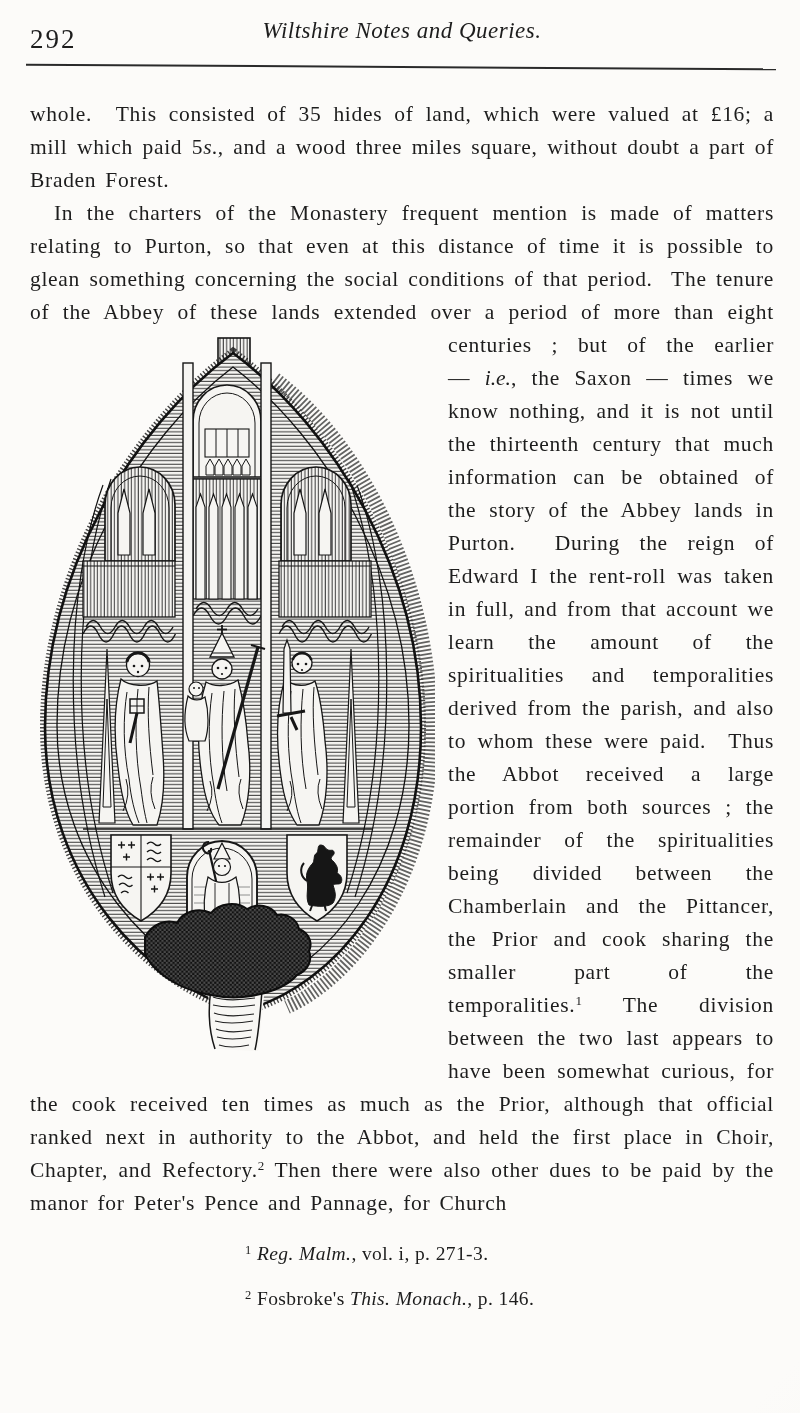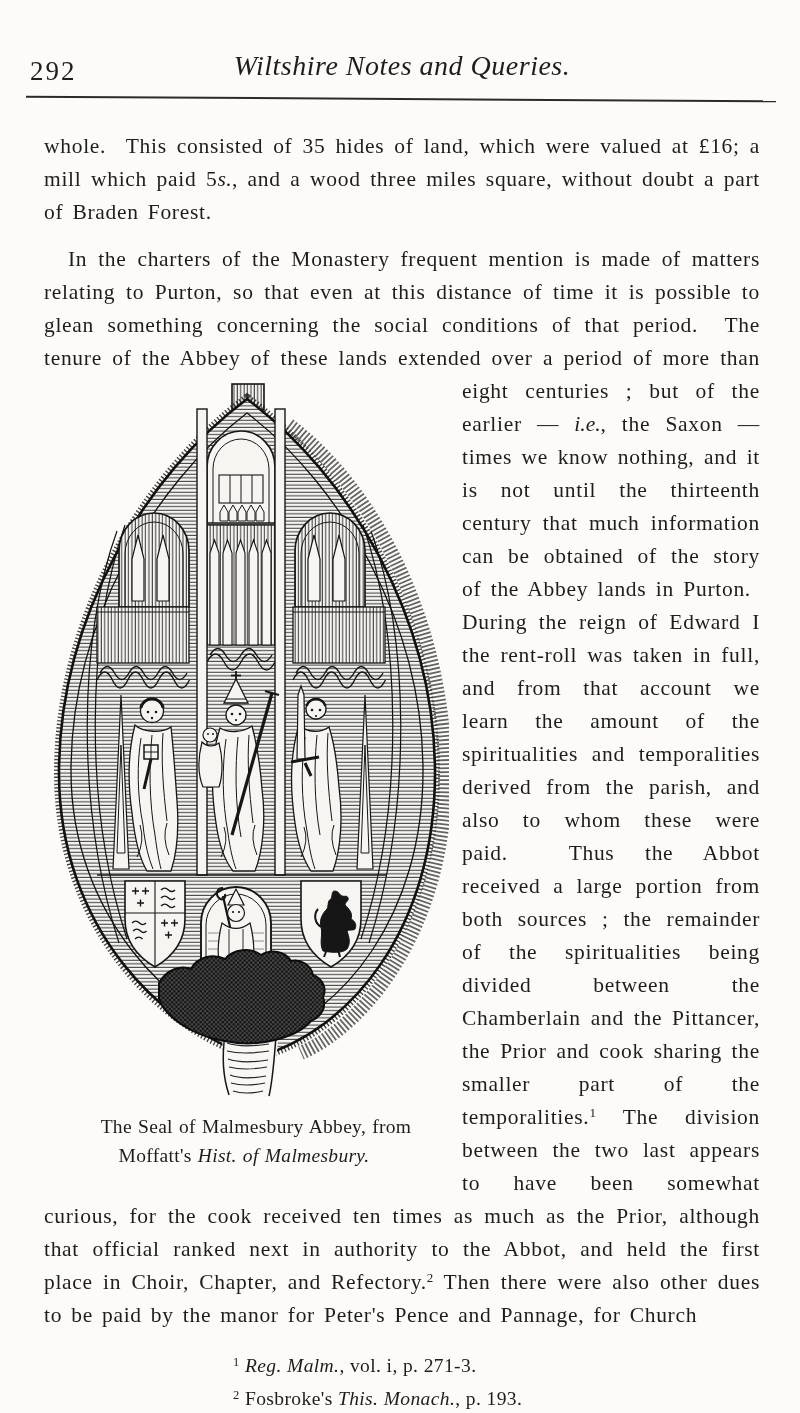--- a/index.html
+++ b/index.html
@@ -4,39 +4,39 @@
 <style>
   html,body{margin:0;padding:0;background:#e8e6e1;}
   .page{
     width:800px;height:1413px;box-sizing:border-box;position:relative;overflow:hidden;
     margin:0 auto;
     padding:16px 26px 0 30px;
     background:radial-gradient(130% 105% at 45% 40%, #fcfbf9 68%, #f5f4ef 100%);
     color:#1d1d1d;
     font-family:"Liberation Serif", serif;
   }
-  .running-head{position:relative;height:46px;margin-top:32px;}
+  .running-head{position:relative;height:46px;}
   .pagenum{position:absolute;left:0;top:8px;font-size:27px;letter-spacing:2px;}
   .title{position:absolute;left:50%;top:2px;transform:translateX(-50%);
-    font-style:italic;font-size:28px;letter-spacing:0.5px;white-space:nowrap;}
+    font-style:italic;font-size:23px;letter-spacing:0.5px;white-space:nowrap;}
   .rule{height:2.2px;background:#2a2a2a;transform:rotate(0.35deg);margin:4px -2px 0 -4px;}
   .body-text{margin-top:30px;}
-  p.para{font-size:21.5px;line-height:33px;text-align:justify;margin:14px;
+  p.para{font-size:21.5px;line-height:33px;text-align:justify;margin:0;
     letter-spacing:0.7px;word-spacing:3px;}
   p.para.indent{text-indent:24px;}
   sup.fnref{font-size:13px;vertical-align:7px;line-height:0;letter-spacing:0;}
   i.shilling{letter-spacing:0;}
   .ie{font-style:italic;font-weight:normal;letter-spacing:0;}
   .figure-float{float:left;width:412px;margin:8px 12px 22px -6px;text-align:center;}
   .figure-float svg{display:block;margin:0 auto;}
   .caption{display:block;font-size:19.5px;line-height:29px;margin-top:14px;
     letter-spacing:0.3px;word-spacing:1px;}
   .footnotes{clear:left;margin:16px 0 0 203px;font-size:19.5px;line-height:29.5px;
     letter-spacing:0.4px;}
-  .footnotes p{margin:0;}
+  .footnotes p{margin:12px;}
   .footnotes sup{font-size:12.5px;vertical-align:6px;}
 </style>
 </head>
 <body>
 
 <div class="page">
 
   <header class="running-head">
     <span class="pagenum">292</span>
     <span class="title">Wiltshire Notes and Queries.</span>
@@ -245,27 +245,23 @@
               <path d="M194,708 q12,4 30,0"></path>
             </g>
             <path d="M186,652 C183,672 184,694 190,712" fill="none" stroke="#161616" stroke-width="1.5"></path>
             <path d="M237,654 C235,676 234,696 230,713" fill="none" stroke="#161616" stroke-width="1.5"></path>
           </g>
 
           <g>
             <path d="M120,600 C128,586 142,582 152,586 C158,574 174,570 186,576 C194,566 212,564 222,572 C232,566 246,568 252,578 C262,576 272,582 274,592 C284,596 288,606 284,614 C288,624 282,634 272,638 C262,650 240,658 218,660 C196,662 168,656 150,646 C136,638 124,628 120,616 Z" fill="url(#check)" stroke="#0d0d0d" stroke-width="2"></path>
           </g>
         </svg>
-        <span class="caption">
-          <span>The Seal of Malmesbury Abbey, from</span><br>
-          <span><span>Moffatt's </span><i>Hist. of Malmesbury.</i></span>
-        </span>
       </span>
       <span>a period of more than eight centuries ; but of the earlier —&nbsp;</span><i class="ie">i.e.</i><span>, the Saxon — times we know nothing, and it is not until the thirteenth century that much information can be obtained of the story of the Abbey lands in Purton.&nbsp; During the reign of Edward I the rent-roll was taken in full, and from that account we learn the amount of the spiritualities and temporalities derived from the parish, and also to whom these were paid.&nbsp; Thus the Abbot received a large portion from both sources ; the remainder of the spiritualities being divided between the Chamberlain and the Pittancer, the Prior and cook sharing the smaller part of the temporalities.</span><sup class="fnref">1</sup><span>&nbsp;The division between the two last appears to have been somewhat curious, for the cook received ten times as much as the Prior, although that official ranked next in authority to the Abbot, and held the first place in Choir, Chapter, and Refectory.</span><sup class="fnref">2</sup><span>&nbsp;Then there were also other dues to be paid by the manor for Peter's Pence and Pannage, for Church</span>
     </p>
 
     <div class="footnotes">
       <p class="fn"><sup>1</sup> <i>Reg. Malm.</i><span>, vol. i, p. 271-3.</span></p>
-      <p class="fn"><sup>2</sup> <span>Fosbroke's </span><i>This. Monach.</i><span>, p. 193.</span></p>
+      <p class="fn"><sup>2</sup> <span>Fosbroke's </span><i>This. Monach.</i><span>, p. 146.</span></p>
     </div>
 
   </div>
 </div>
 
 </body></html>

